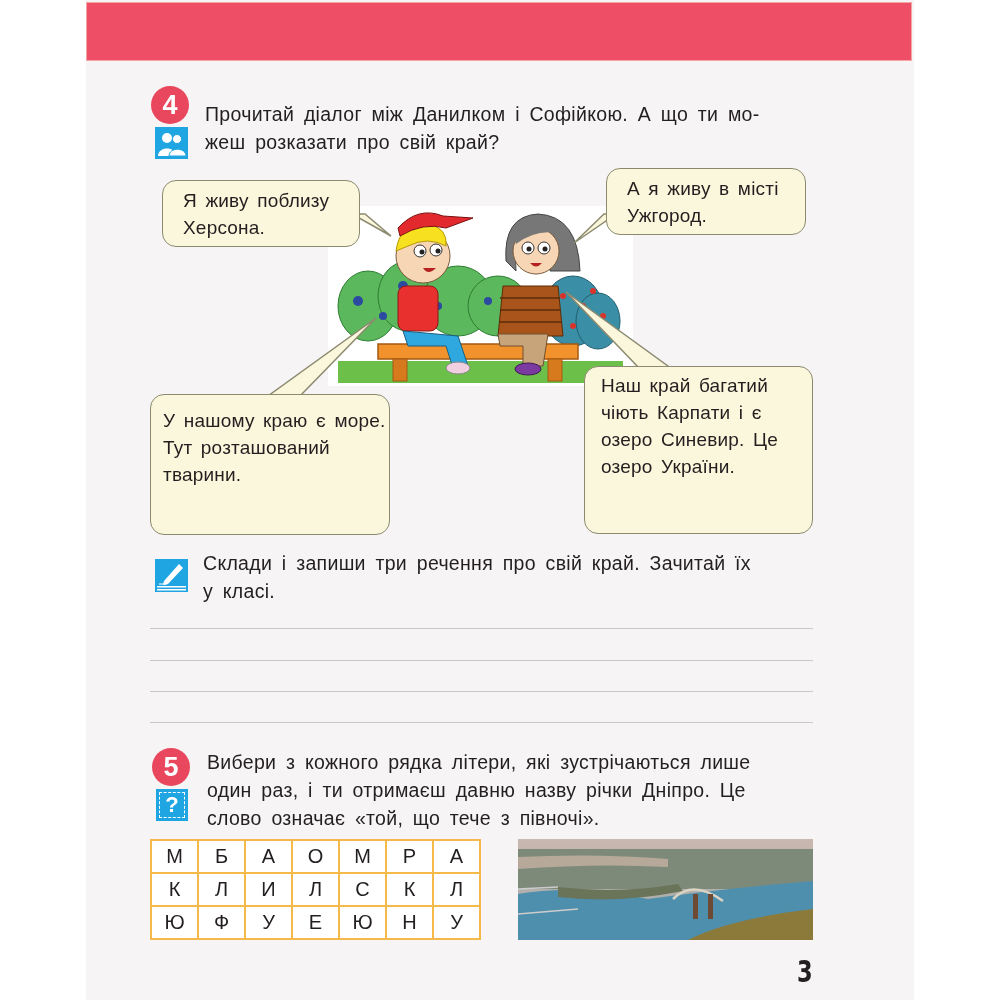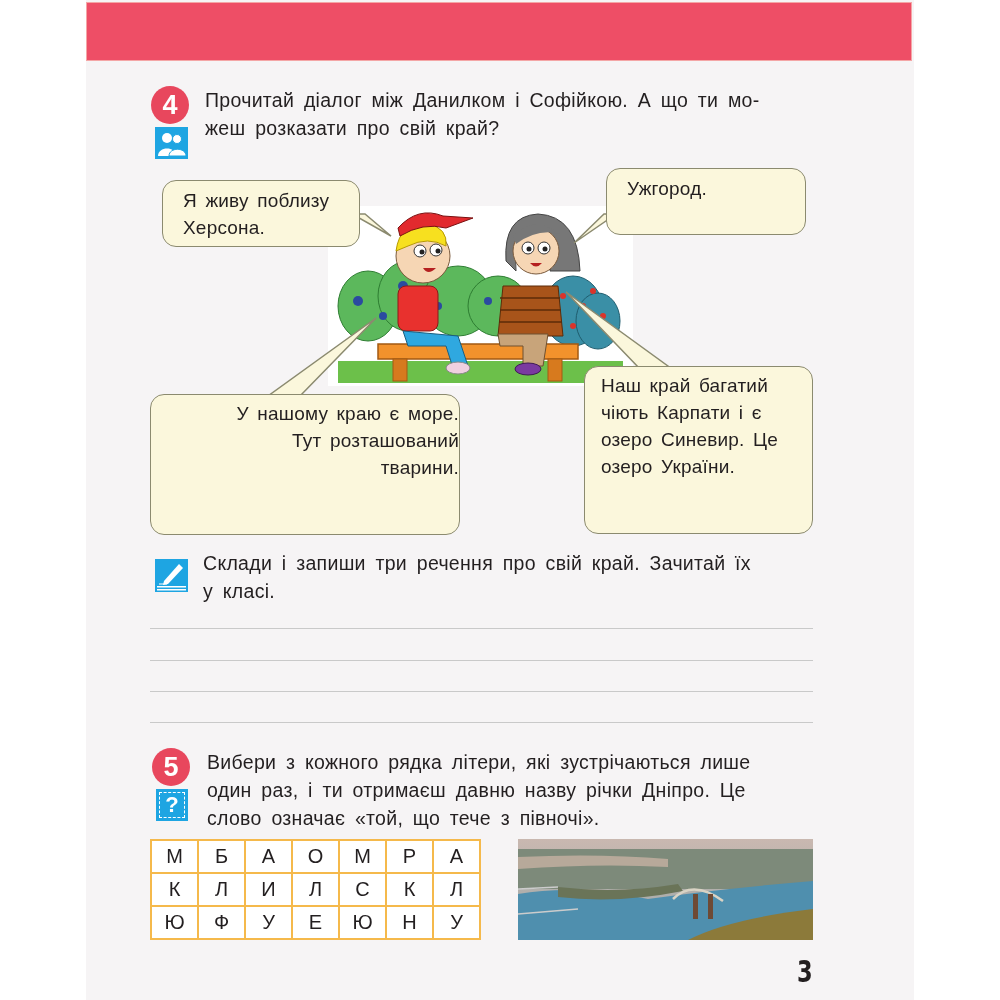--- a/index.html
+++ b/index.html
@@ -34,21 +34,21 @@
   <span>4</span>
 </div>
 <div class="blue-icon" style="left:155px;top:127px;width:33px;height:32px;">
   <svg width="33" height="32" viewBox="0 0 33 32">
     <circle cx="12" cy="11" r="5" fill="#fff"></circle>
     <path d="M3 29 C3 19 21 19 21 29 Z" fill="#fff"></path>
     <circle cx="22" cy="12" r="4.5" fill="#fff" stroke="#1ea5e2" stroke-width="1"></circle>
     <path d="M14 29 C14 20 31 20 31 29 Z" fill="#fff" stroke="#1ea5e2" stroke-width="1"></path>
   </svg>
 </div>
-<div class="task-text" style="left:205px;top:86px;width:610px;">
+<div class="task-text" style="left:205px;top:100px;width:610px;">
   <div>Прочитай діалог між Данилком і Софійкою. А що ти мо-</div>
   <div>жеш розказати про свій край?</div>
 </div>
 
 <div style="position:absolute;left:328px;top:206px;width:305px;height:180px;background:#ffffff;">
   <svg width="305" height="180" viewBox="0 0 305 180">
 
     <g fill="#5cb85c" stroke="#2e7d32" stroke-width="1">
       <ellipse cx="40" cy="100" rx="30" ry="35"></ellipse>
       <ellipse cx="80" cy="90" rx="30" ry="35"></ellipse>
@@ -116,23 +116,24 @@
   <polygon points="604,214 616,214 574,243" fill="#fbf7dc" stroke="#8b8a6f" stroke-width="1.5"></polygon>
   <polygon points="268,396 300,396 376,318" fill="#fbf7dc" stroke="#8b8a6f" stroke-width="1.5"></polygon>
   <polygon points="640,369 672,369 566,292" fill="#fbf7dc" stroke="#8b8a6f" stroke-width="1.5"></polygon>
 </svg>
 
 <div class="bubble" style="left:162px;top:180px;width:198px;height:67px;">
   <div>Я живу поблизу</div>
   <div>Херсона.</div>
 </div>
 <div class="bubble" style="left:606px;top:168px;width:200px;height:67px;">
+  <div>А я живу в місті</div>
   <div>Ужгород.</div>
 </div>
-<div class="bubble" style="left:150px;top:394px;width:310px;height:141px;padding-left:12px;padding-top:5px;text-align:right;">
+<div class="bubble" style="left:150px;top:394px;width:240px;height:141px;padding-left:12px;padding-top:12px;">
   <div>У нашому краю є море.</div>
   <div>Тут розташований</div>
   <div>тварини.</div>
 </div>
 <div class="bubble" style="left:584px;top:366px;width:229px;height:168px;padding-left:16px;padding-top:5px;">
   <div>Наш край багатий</div>
   <div>чіють Карпати і є</div>
   <div>озеро Синевир. Це</div>
   <div>озеро України.</div>
 </div>

